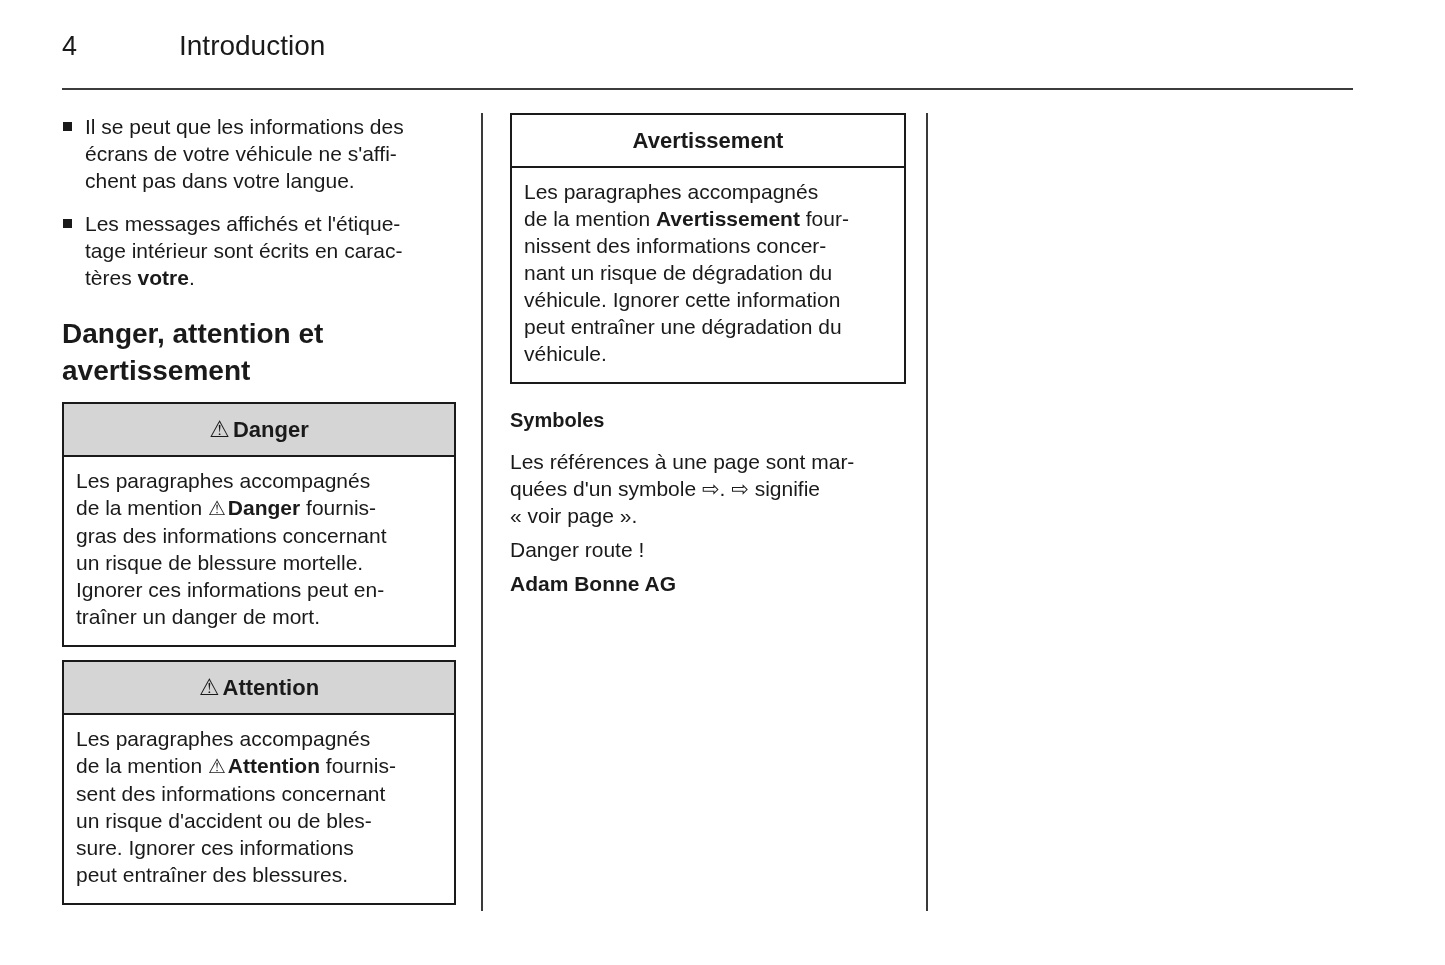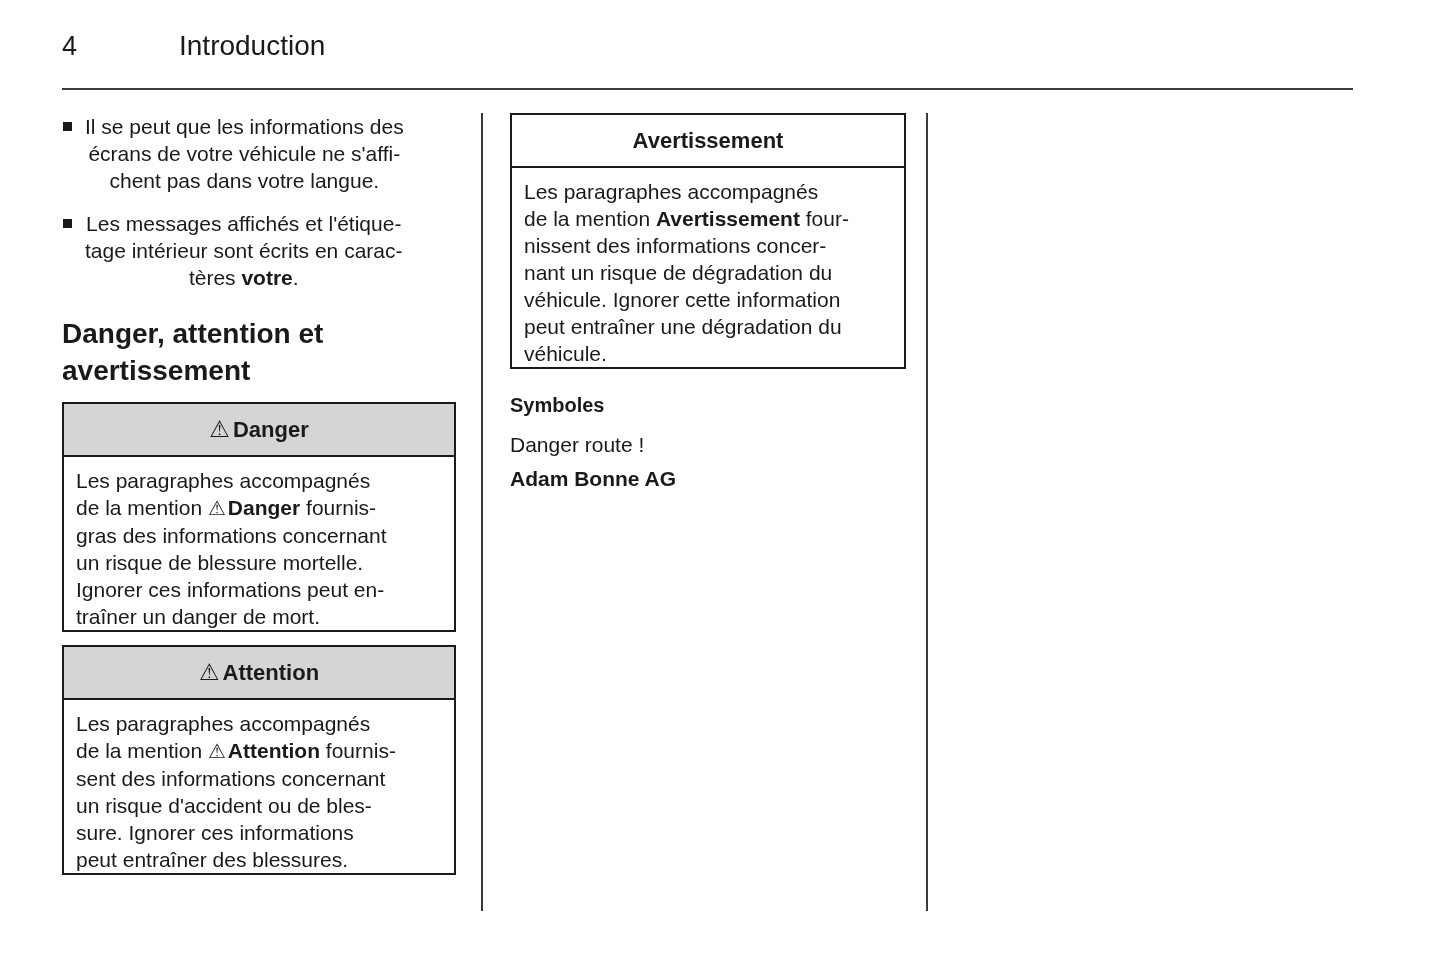--- a/index.html
+++ b/index.html
@@ -23,42 +23,42 @@
   .col { position: absolute; top: 113px; font-size: 21px; line-height: 27px; }
   .col-left { left: 62px; width: 394px; }
   .col-mid  { left: 510px; width: 396px; }
 
   .pre { white-space: pre-line; }
 
   ul.bullets { list-style: none; margin: 0; padding: 0; }
   ul.bullets li { display: flex; align-items: flex-start; }
   ul.bullets li + li { margin-top: 16px; }
   .sq { flex: none; width: 9px; height: 9px; background: #1a1a1a; margin: 9px 13px 0 1px; }
-  ul.bullets p { margin: 0; text-align: center; }
+  ul.bullets p { margin: 0; }
 
   .section-heading {
     margin: 24px 0 11px 0;
     font-size: 28px; line-height: 37px; font-weight: bold;
   }
 
   .warn-box {
     border: 2px solid #1a1a1a;
     background: #ffffff;
   }
   .warn-box.danger { margin-top: 13px; }
   .warn-box.attention { margin-top: 13px; }
   .warn-box-header {
     height: 53px;
     display: flex; align-items: center; justify-content: center;
     border-bottom: 2px solid #1a1a1a;
     font-size: 22px; font-weight: bold;
   }
   .warn-box-header.gray { background: #d5d5d5; }
   .warn-box-body {
-    padding: 10px 12px 0 12px;
+    padding: 10px 12px 15px 12px;
     font-size: 21px; line-height: 27px;
   }
   .tri {
     font-family: "DejaVu Sans", sans-serif;
     font-weight: normal;
     font-size: 23px;
     margin-right: 3px;
   }
   .tri.inline { font-size: 20px; margin-right: 2px; }
 
@@ -136,20 +136,23 @@
 de la mention </span><span class="bold">Avertissement</span><span> four-
 nissent des informations concer-
 nant un risque de dégradation du
 véhicule. Ignorer cette information
 peut entraîner une dégradation du
 véhicule.</span></div>
     </section>
 
     <h2 class="symbols-heading">Symboles</h2>
 
+    <p class="body-par first pre">Les références à une page sont mar-
+quées d'un symbole ⇨. ⇨ signifie
+« voir page ».</p>
 
     <p class="body-par">Danger route !</p>
 
     <p class="body-par bold">Adam Bonne AG</p>
 
   </div>
 
   <div class="vdivider d2"></div>
 
 </div>

